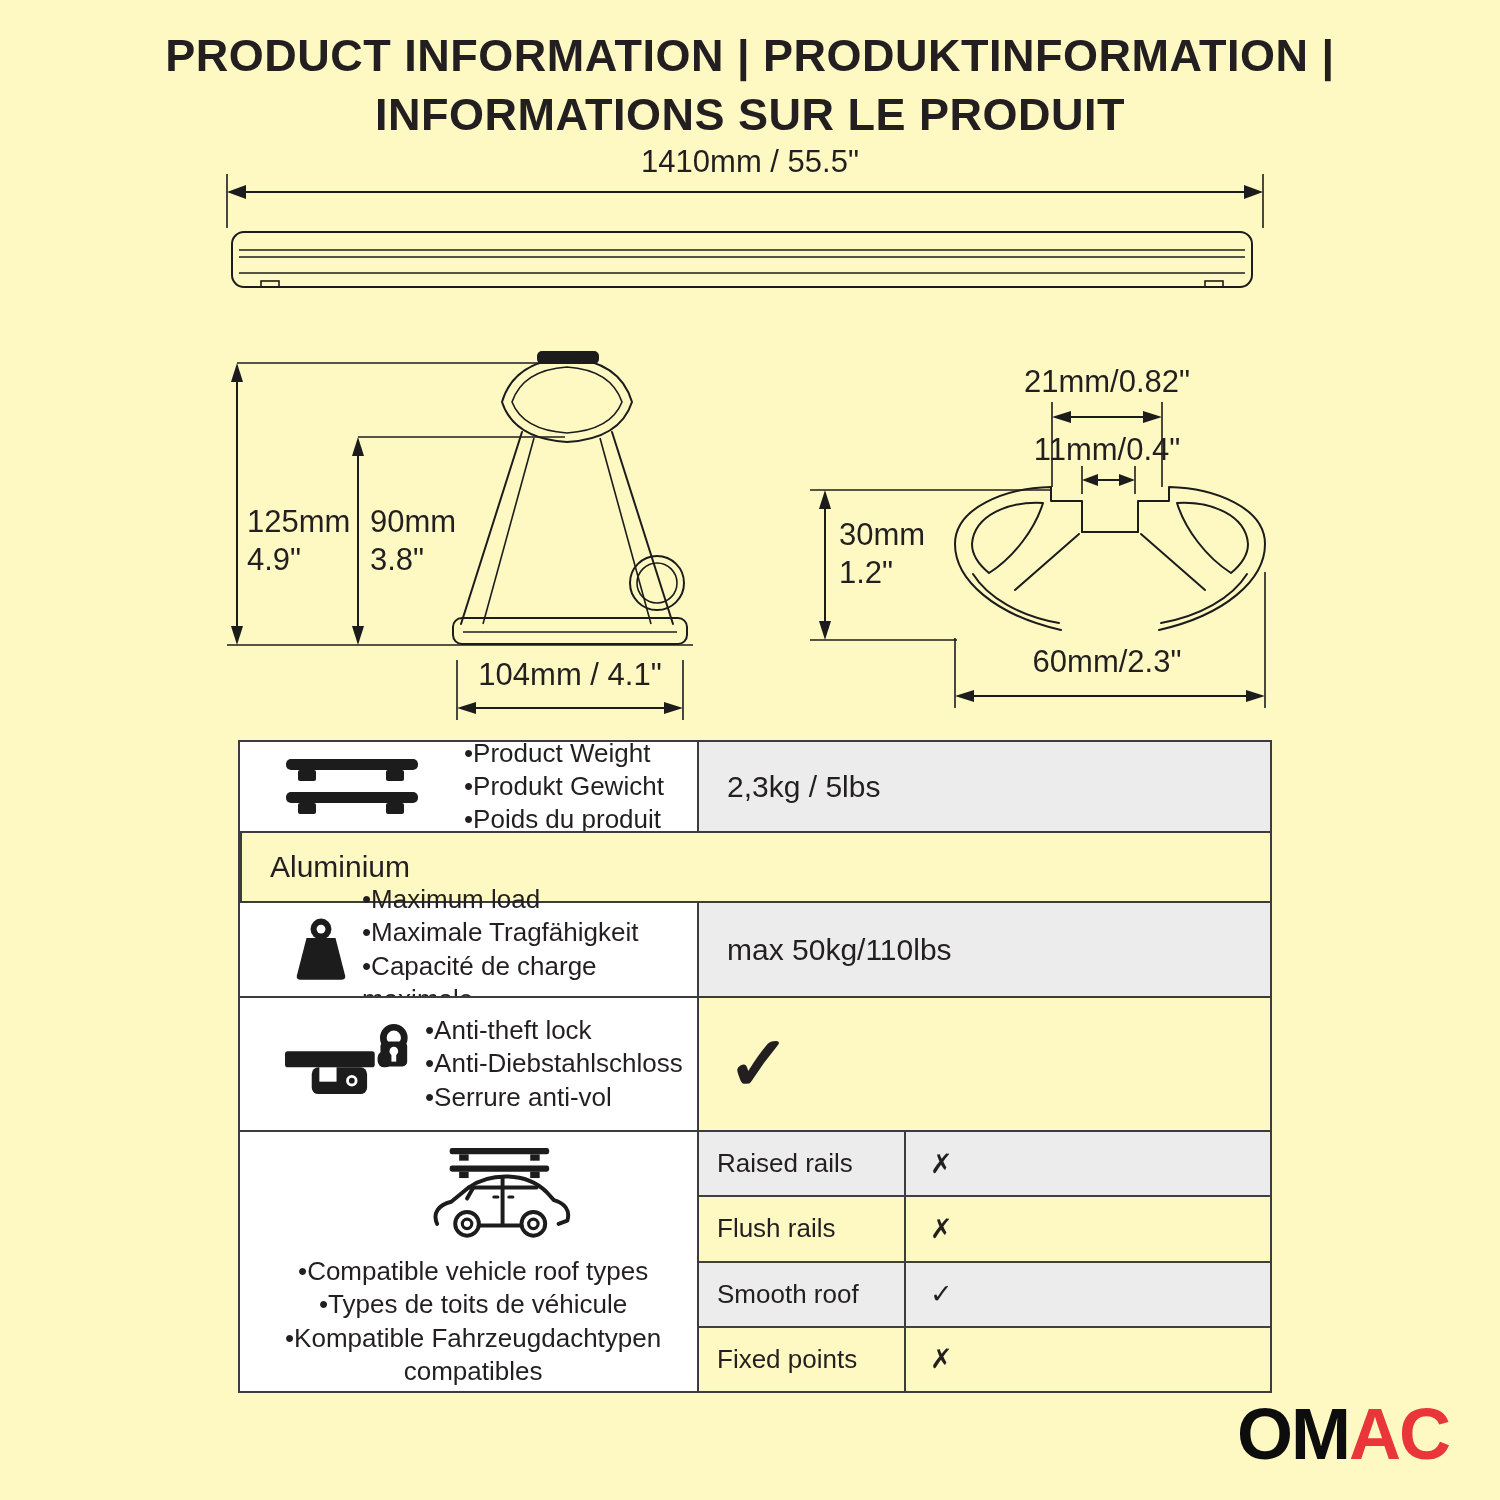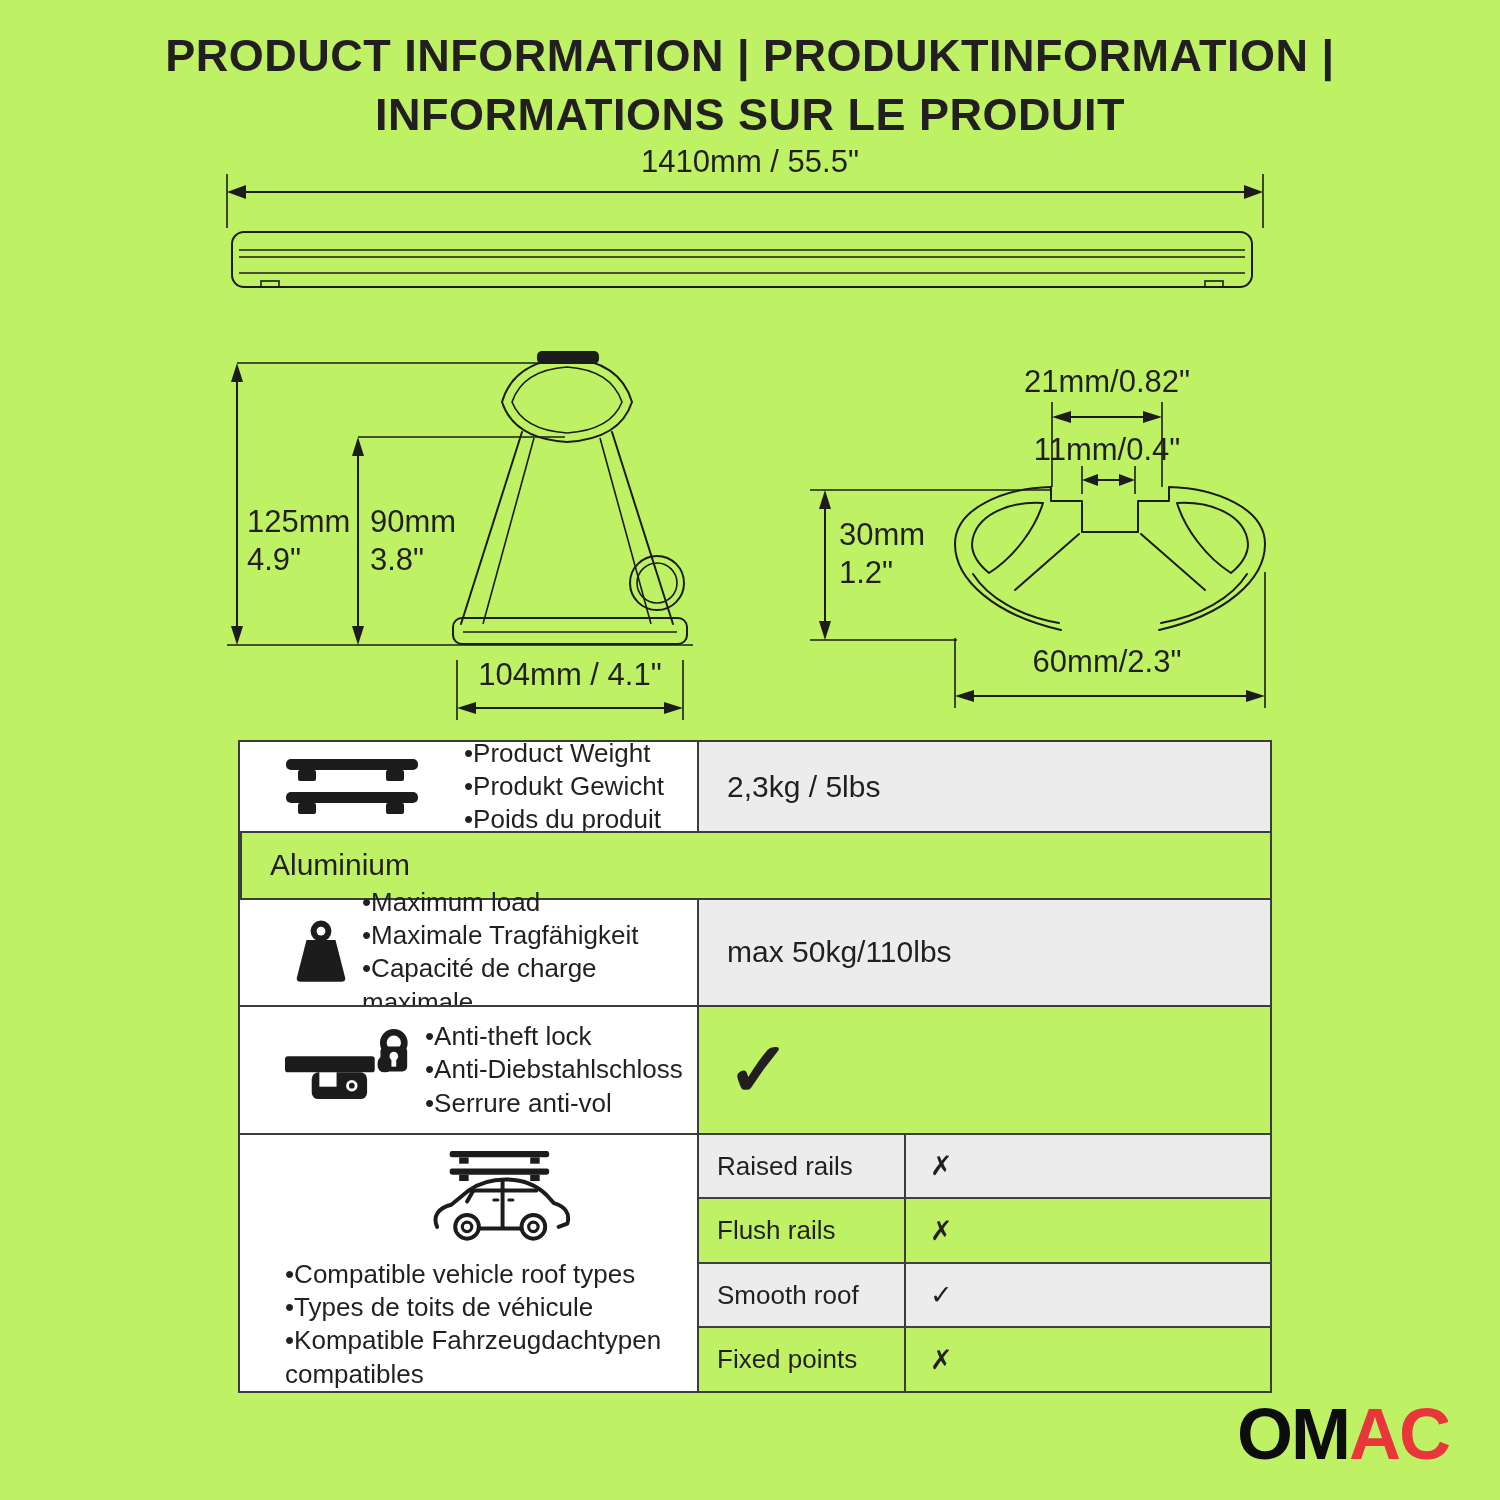--- a/index.html
+++ b/index.html
@@ -1,16 +1,16 @@
 <!DOCTYPE html>
 <html style="--shade: #ececec; --accent_red: #e8363b; --ink: #231f20;"><head>
 <meta charset="utf-8">
 <style>
   html,body{margin:0;padding:0;background:#fff;}
-  .page{position:relative;width:1500px;height:1500px;background:#bef264;overflow:hidden;
+  .page{position:relative;width:1500px;height:1500px;background:#fef9c3;overflow:hidden;
         font-family:"Liberation Sans",sans-serif;color:var(--ink,#231f20);}
   
   .title{position:absolute;top:26px;left:0;width:100%;text-align:center;
          font-weight:bold;font-size:45px;line-height:1.32;letter-spacing:.5px;color:var(--ink,#231f20);}
   
   svg{position:absolute;overflow:visible;}
   #svg-bar{left:215px;top:140px;}
   #svg-foot{left:215px;top:340px;}
   #svg-profile{left:795px;top:350px;}
   .st{stroke:#1c1c1c;stroke-width:2;fill:none;stroke-linecap:round;stroke-linejoin:round;}
@@ -30,21 +30,21 @@
               display:flex;align-items:center;padding-left:28px;font-size:30px;}
   .shade{background:var(--shade,#ececec);}
   .labels{display:flex;flex-direction:column;line-height:1.28;}
   .r1 .cell-label{padding-left:42px;}  .r1 .labels{margin-left:42px;}
   .r2 .cell-label{padding-left:45px;}
   .r3 .cell-label{padding-left:52px;}  .r3 .labels{margin-left:12px;}
   .r4 .cell-label{padding-left:45px;}  .r4 .labels{margin-left:14px;}
   .r5{flex:1;}
   .r5 .cell-label{flex-direction:column;align-items:flex-start;justify-content:flex-start;padding-left:45px;}
   .r5 .car-wrap{align-self:center;margin-top:14px;margin-left:20px;}
-  .r5 .labels{}
+  .r5 .labels{text-align:center;}
   .bigcheck{font-size:76px;font-weight:bold;line-height:1;}
   .subcol{flex:1;display:flex;flex-direction:column;border-left:2px solid #3c3c3c;box-sizing:border-box;}
   .subrow{flex:1;display:flex;border-top:2px solid #404040;box-sizing:border-box;}
   .subrow:first-child{border-top:none;}
   .sublabel{width:207px;box-sizing:border-box;border-right:2px solid #3c3c3c;
             display:flex;align-items:center;padding-left:18px;}
   .subvalue{flex:1;display:flex;align-items:center;padding-left:24px;font-size:27px;}
   
   .logo{position:absolute;left:1237px;top:1398px;font-size:72px;font-weight:bold;
         letter-spacing:-2px;line-height:1;}
@@ -183,21 +183,21 @@
         <span>2,3kg / 5lbs</span>
       </div>
     </div>
 
     <div class="trow r2" style="height:70px">
       <div class="cell-value">
         <span>Aluminium</span>
       </div>
     </div>
 
-    <div class="trow r3" style="height:107px">
+    <div class="trow r3" style="height:95px">
       <div class="cell-label">
         <svg width="58" height="70" viewBox="0 0 72 80" style="position:static">
           <circle class="fillb" cx="36" cy="14" r="13"></circle>
           <circle cx="36" cy="14" r="5.5" fill="#ffffff"></circle>
           <path class="fillb" d="M18,25 L54,25 L66,72 Q67,77 61,77 L11,77 Q5,77 6,72 Z"></path>
         </svg>
         <div class="labels">
           <div>•Maximum load</div>
           <div>•Maximale Tragfähigkeit</div>
           <div>•Capacité de charge maximale</div>

